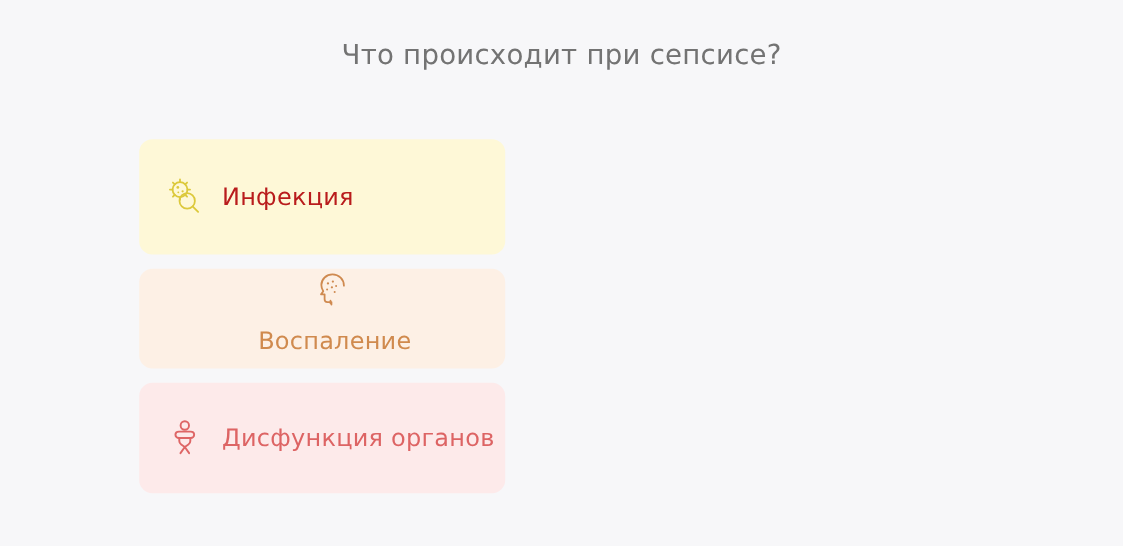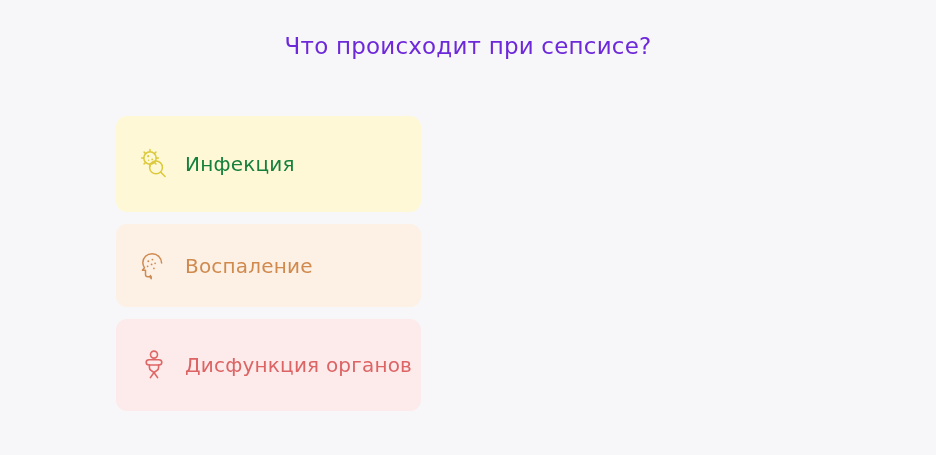--- a/index.html
+++ b/index.html
@@ -27,21 +27,21 @@
   
   .page-title {
     position: absolute;
     left: 0;
     top: 33px;
     width: 936px;
     text-align: center;
     font-size: 23px;
     font-weight: 400;
     letter-spacing: 0.2px;
-    color: #6d28d9;
+    color: #737373;
     white-space: nowrap;
   }
 
   
   .grid {
     position: absolute;
     left: 116px;
     top: 116px;
     width: 689px;
   }
@@ -75,24 +75,24 @@
   .card-desc {
     width: 371px;
     flex: 0 0 371px;
     justify-content: center;
     text-align: center;
     padding: 0 26px;
   }
 
   
   .theme-yellow .card { background: #fef8d7; }
-  .theme-yellow .label-text { color: #15803d; }
+  .theme-yellow .label-text { color: #b91c1c; }
   .theme-yellow .icon-wrap { color: #dcc93c; }
 
-  .theme-peach .card { background: #fdf0e5; }
+  .theme-peach .card { background: #fdf0e5; flex-direction: column; }
   .theme-peach .label-text { color: #d08a4e; }
   .theme-peach .icon-wrap { color: #cf8a50; }
 
   .theme-pink .card { background: #fdeaea; }
   .theme-pink .label-text { color: #dd6464; }
   .theme-pink .icon-wrap { color: #de6666; }
 
   .label-text {
     font-size: 20px;
     font-weight: 400;

